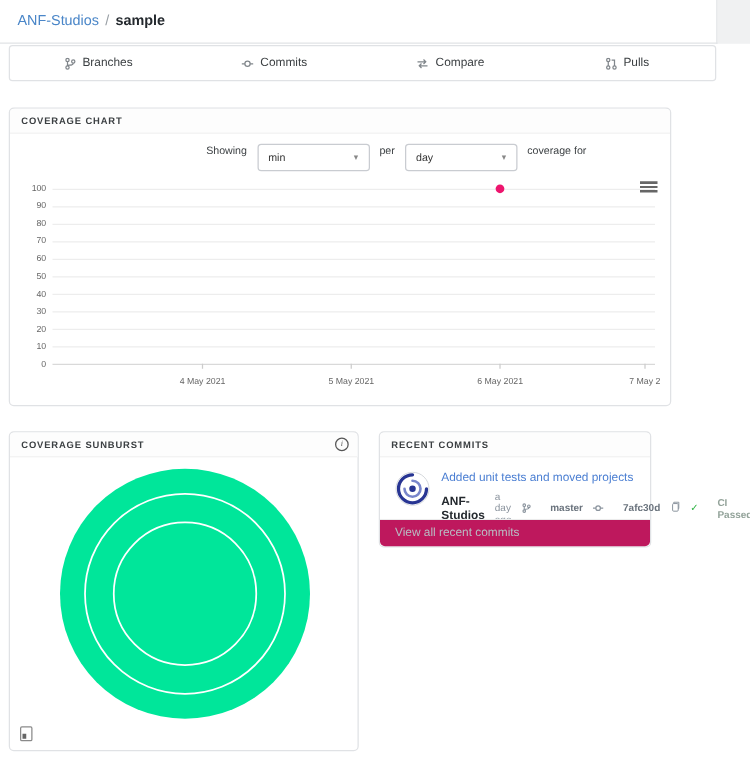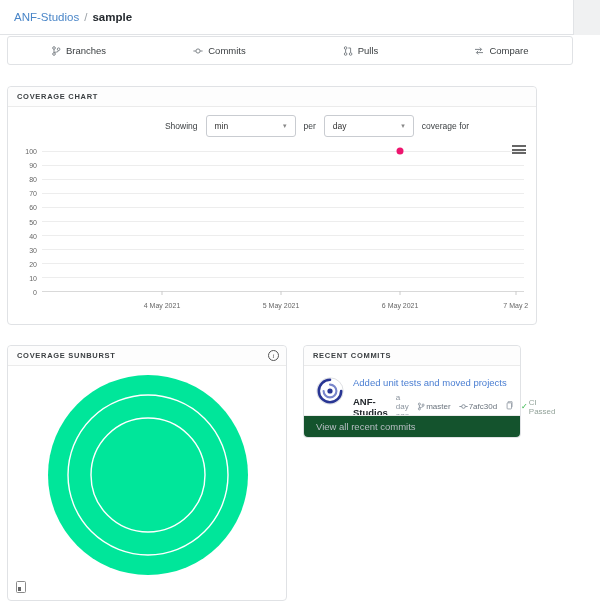--- a/index.html
+++ b/index.html
@@ -19,21 +19,21 @@
        font-size:9.5px;color:#3c4043;position:relative;cursor:pointer;}
   .tab svg{display:block;}
   .tab.active::after{content:"";position:absolute;left:9px;right:9px;bottom:-1px;height:3px;background:#24292e;}
 
   .panel{position:absolute;background:#fff;border:1px solid #e0e2e5;border-radius:4px;box-sizing:border-box;}
   .panel-header{height:19px;display:flex;align-items:center;padding:0 9px;
        border-bottom:1px solid #ebebeb;background:#fdfdfd;border-radius:4px 4px 0 0;position:relative;}
   .panel-title{font-size:7.5px;font-weight:bold;letter-spacing:.7px;color:#3c4043;}
 
   .chart-panel{left:7px;top:86px;width:530px;height:239px;}
-  .controls{display:flex;align-items:center;gap:8px;margin-top:8px;height:22px;
+  .controls{display:flex;align-items:flex-start;gap:8px;margin-top:8px;height:22px;
        justify-content:center;padding-left:90px;}
   .ctl-label{font-size:8.5px;color:#3c4043;}
   .select{width:90px;height:22px;border:1px solid #c9ccd1;border-radius:3px;background:#fff;
        display:flex;align-items:center;justify-content:space-between;padding:0 8px;
        box-sizing:border-box;font-size:8.5px;color:#333;cursor:pointer;}
   .chev{font-size:7px;color:#888;}
 
   .chart{position:absolute;left:4px;right:8px;top:50px;bottom:4px;}
   .ycol{position:absolute;left:0;top:14px;bottom:28px;width:25px;}
   .ylab{position:absolute;right:0;transform:translateY(-50%);font-size:7px;color:#666;}
@@ -54,27 +54,27 @@
        font-family:"Liberation Serif",serif;font-style:italic;cursor:pointer;}
   .watermark{position:absolute;left:8px;bottom:7px;width:8px;height:10px;border:1px solid #8a8a8a;
        border-radius:1.5px;cursor:pointer;}
   .watermark::after{content:"";position:absolute;left:1px;bottom:1px;width:3px;height:4px;background:#666;}
 
   .commits-panel{left:303px;top:345px;width:218px;height:93px;}
   .commit-row{display:flex;gap:9px;padding:11px 12px 8px;}
   .commit-msg{font-size:9.5px;color:#4a7ed2;cursor:pointer;line-height:1.2;}
   .commit-meta{display:flex;align-items:center;gap:8px;margin-top:5px;font-size:8px;color:#8b949e;}
   .commit-author{font-size:9.5px;font-weight:bold;color:#24292e;}
-  .meta-item{display:flex;align-items:center;gap:1px;color:#6a737d;}
+  .meta-item{display:flex;align-items:center;gap:15px;color:#6a737d;font-weight:bold;}
   .meta-item svg{display:block;}
   .ci-check{color:#2fb344;font-size:8px;}
   .ci-status{color:#93a39a;font-size:8px;}
   .commits-footer{position:absolute;left:0;right:0;bottom:0;border-top:1px solid #ebebeb;
        padding:5px 12px;font-size:9.5px;color:#b8bec4;box-sizing:border-box;cursor:pointer;
-       border-radius:0 0 4px 4px;background:#14532d;}
+       border-radius:0 0 4px 4px;background:#be185d;}
 </style>
 </head>
 <body>
 
 <div class="top-band">
   <div class="repo-header">
     <span class="owner">ANF-Studios</span>
     <span class="sep">/</span>
     <span class="repo">sample</span>
   </div>
@@ -97,35 +97,35 @@
       <svg width="10" height="10" viewBox="0 0 10 10" fill="none" stroke="#80868b" stroke-width="1">
         <circle cx="5" cy="5" r="2.1"></circle>
           <path d="M0.4 5 H2.9 M7.1 5 H9.6"></path>
       </svg>
       </span>
     <span>Commits</span>
   </div>
   <div class="tab">
     <span>
       <svg width="10" height="10" viewBox="0 0 10 10" fill="none" stroke="#80868b" stroke-width="1">
+        <path d="M1 3.4 H7.4 M5.8 1.6 L7.6 3.4 L5.8 5.2 M9 6.6 H2.6 M4.2 4.8 L2.4 6.6 L4.2 8.4"></path>
+      </svg>
+      </span>
+    <span>Compare</span>
+  </div>
+  <div class="tab">
+    <span>
+      <svg width="10" height="10" viewBox="0 0 10 10" fill="none" stroke="#80868b" stroke-width="1">
         <circle cx="2.6" cy="2" r="1.3"></circle>
           <circle cx="2.6" cy="8" r="1.3"></circle>
           <circle cx="7.6" cy="8" r="1.3"></circle>
         <path d="M2.6 3.3 L2.6 6.7 M5.3 2 H7.6 V6.7"></path>
       </svg>
       </span>
     <span>Pulls</span>
-  </div>
-  <div class="tab">
-    <span>
-      <svg width="10" height="10" viewBox="0 0 10 10" fill="none" stroke="#80868b" stroke-width="1">
-        <path d="M1 3.4 H7.4 M5.8 1.6 L7.6 3.4 L5.8 5.2 M9 6.6 H2.6 M4.2 4.8 L2.4 6.6 L4.2 8.4"></path>
-      </svg>
-      </span>
-    <span>Compare</span>
   </div>
 </nav>
 
 <section class="panel chart-panel">
   <header class="panel-header">
     <span class="panel-title">COVERAGE CHART</span>
   </header>
   <div class="controls">
     <span class="ctl-label">Showing</span>
     <div class="select">

